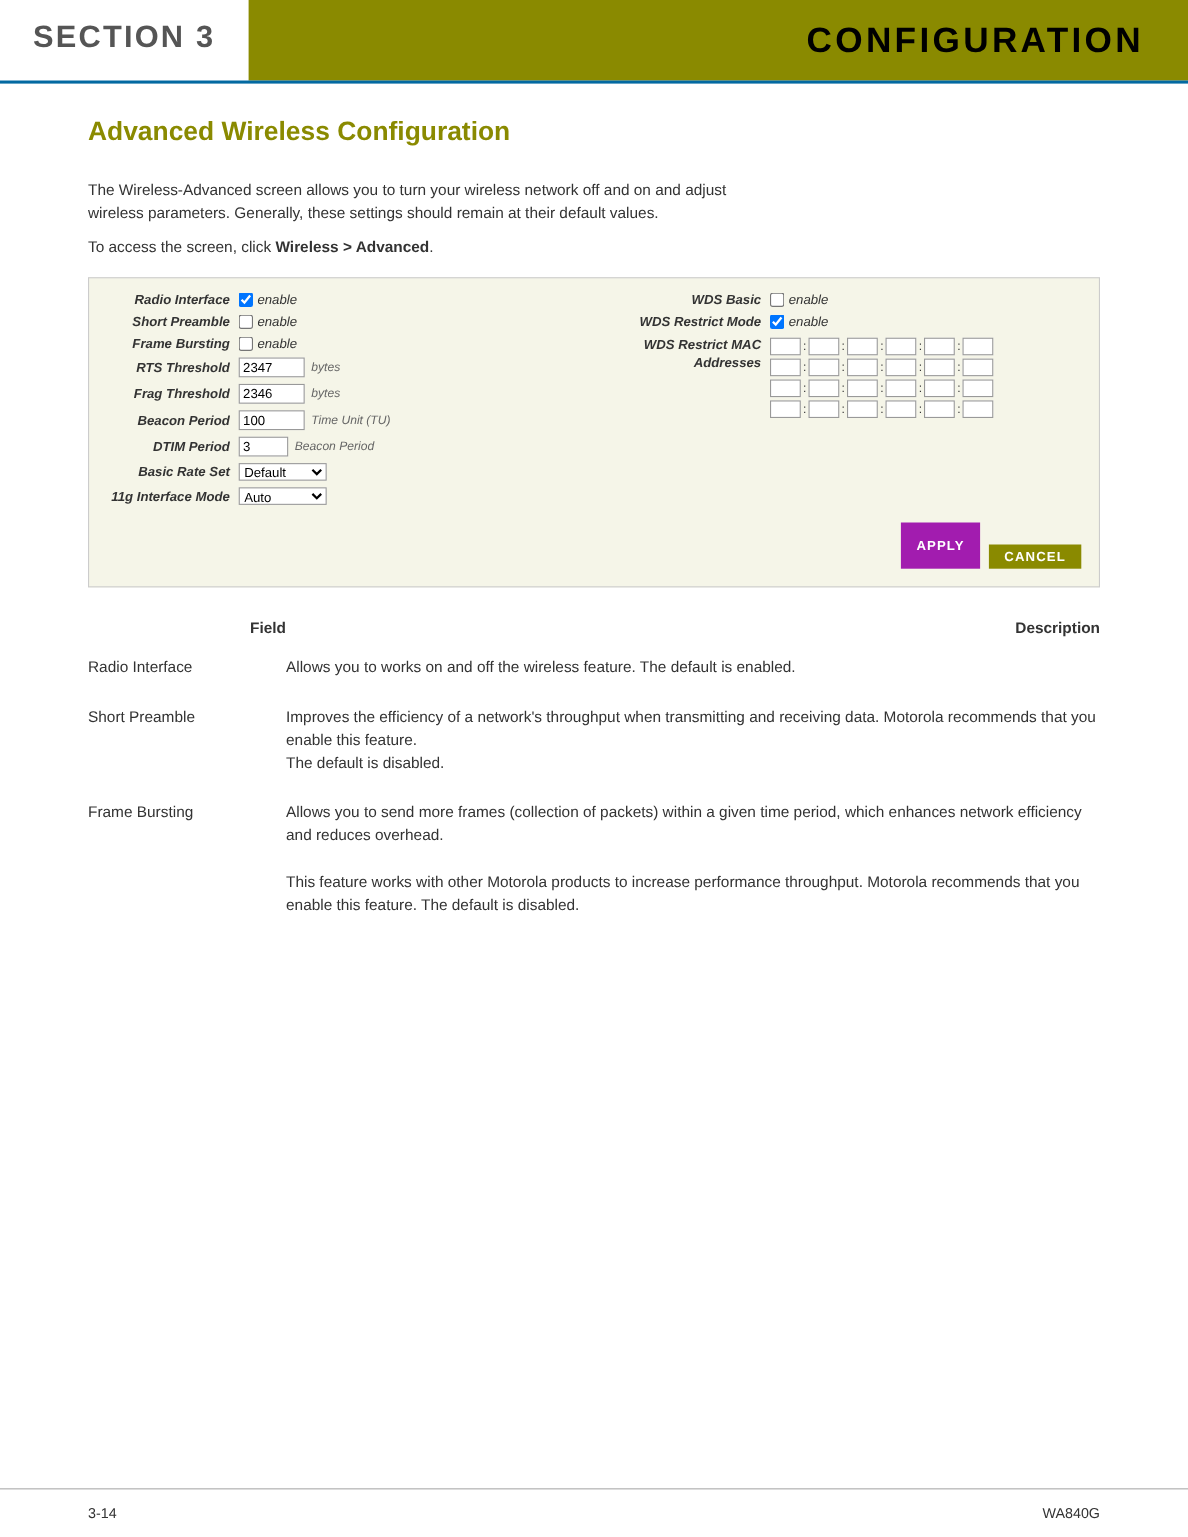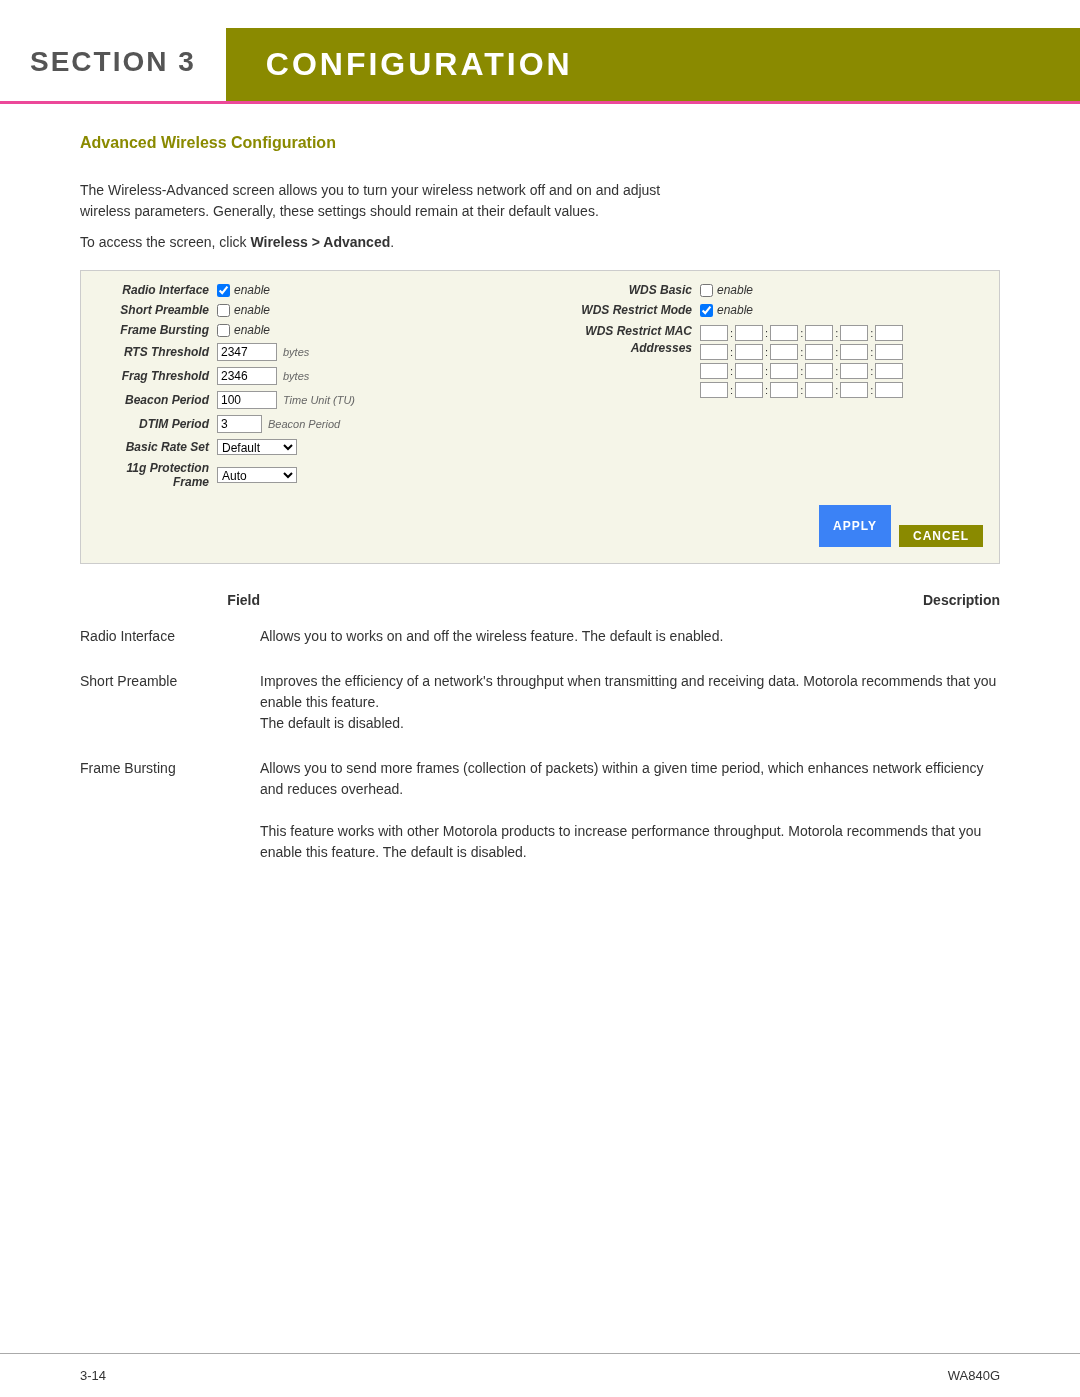--- a/index.html
+++ b/index.html
@@ -10,54 +10,54 @@
       color: #333;
       width: 1080px;
       min-height: 1397px;
     }
 
     
     .header {
       display: flex;
       align-items: stretch;
       background: #fff;
-      border-bottom: 3px solid #ec4899;
+      border-bottom: 3px solid #0369a1;
       margin-bottom: 0;
-      margin-top: 28px;
     }
     .header-section {
       background: #fff;
       padding: 18px 30px;
       font-size: 28px;
       font-weight: bold;
       color: #555;
       letter-spacing: 2px;
       text-transform: uppercase;
     }
     .header-config {
       background: #8a8a00;
-      color: #ffffff;
+      color: #000000;
       padding: 18px 40px;
       font-size: 32px;
       font-weight: bold;
       letter-spacing: 3px;
       text-transform: uppercase;
       margin-left: auto;
       flex: 1;
+      text-align: right;
     }
 
     
     .main-content {
       padding: 30px 80px 40px 80px;
     }
 
     
     .page-title {
       color: #8a8a00;
-      font-size: 16px;
+      font-size: 24px;
       font-weight: bold;
       margin-bottom: 16px;
     }
 
     
     .description-text {
       font-size: 14px;
       color: #333;
       line-height: 1.5;
       margin-bottom: 12px;
@@ -196,21 +196,21 @@
 
     
     .config-footer {
       display: flex;
       justify-content: flex-end;
       gap: 8px;
       margin-top: 10px;
     }
 
     .btn-apply {
-      background: #3b82f6;
+      background: #a21caf;
       color: #fff;
       border: none;
       padding: 4px 14px;
       font-size: 12px;
       font-weight: bold;
       cursor: pointer;
       letter-spacing: 1px;
     }
 
     .btn-cancel {
@@ -360,21 +360,21 @@
         <div class="config-row">
           <span class="config-label">Basic Rate Set</span>
           <select class="config-select">
             <option>Default</option>
             <option>1-2Mbps</option>
             <option>All</option>
           </select>
         </div>
 
         <div class="config-row">
-          <span class="config-label">11g Protection Frame</span>
+          <span class="config-label">11g Interface Mode</span>
           <select class="config-select">
             <option>Auto</option>
             <option>Off</option>
             <option>On</option>
           </select>
         </div>
 
       </div>
 
       <div class="config-right">

